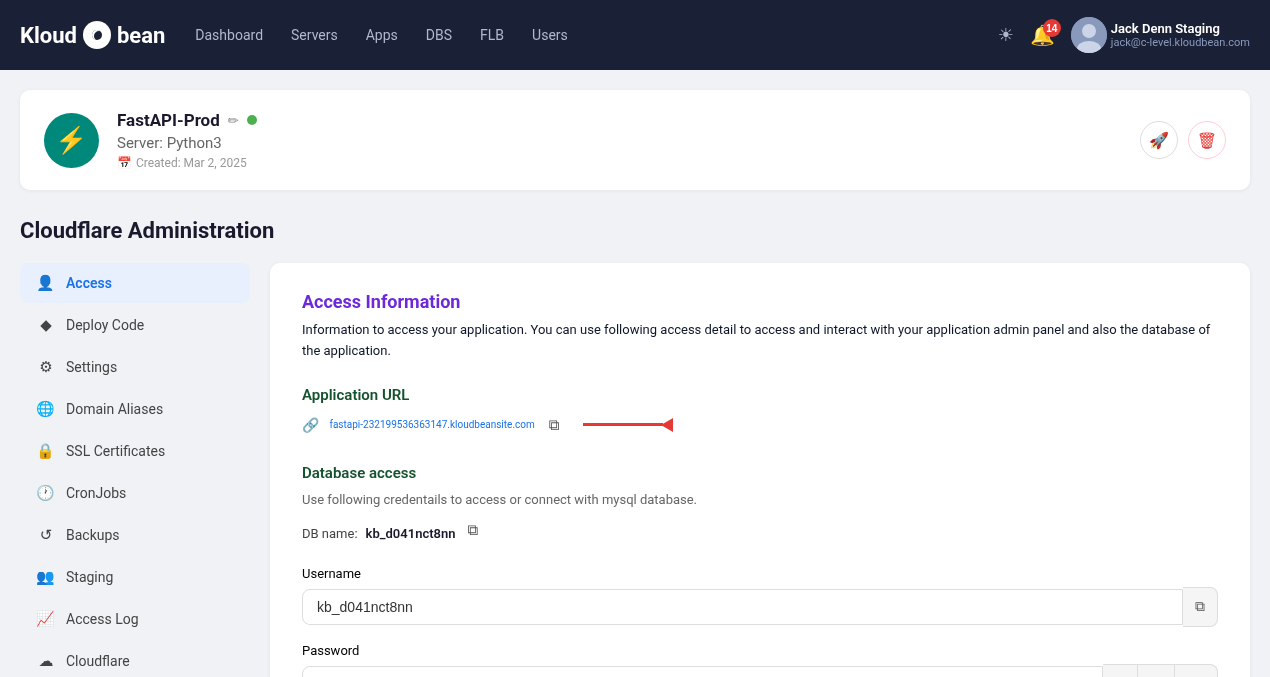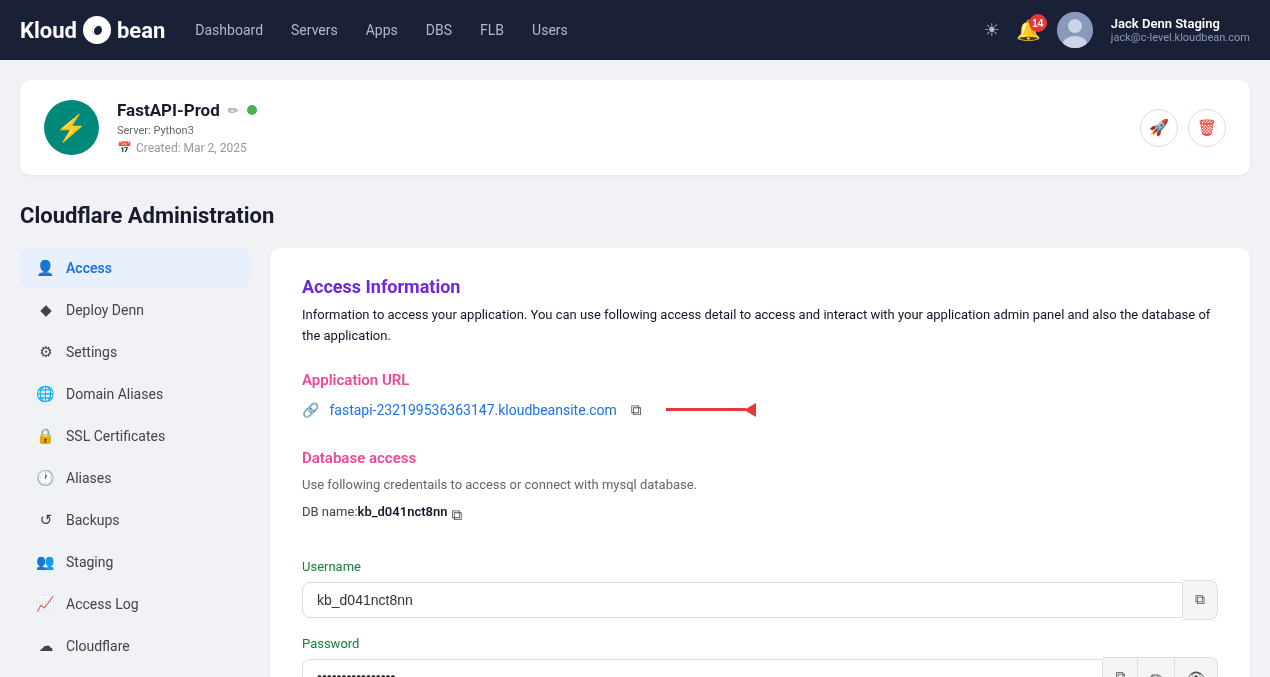--- a/index.html
+++ b/index.html
@@ -1,21 +1,21 @@
 <!DOCTYPE html>
 <html><head>
   <meta charset="utf-8">
   <style>
     * { box-sizing: border-box; margin: 0; padding: 0; }
     body { font-family: -apple-system, BlinkMacSystemFont, 'Segoe UI', Roboto, sans-serif; background: #f0f2f5; min-height: 677px; }
 
     
     .navbar {
       background: #1a2035;
-      height: 60px;
+      height: 70px;
       display: flex;
       align-items: center;
       padding: 0 20px;
       gap: 20px;
     }
     .logo {
       display: flex;
       align-items: center;
       gap: 4px;
       color: white;
@@ -92,21 +92,21 @@
       width: 18px; height: 18px;
       border-radius: 50%;
       display: flex;
       align-items: center;
       justify-content: center;
       font-weight: bold;
     }
     .avatar-section {
       display: flex;
       align-items: center;
-      gap: 18px;
+      gap: 4px;
       cursor: pointer;
     }
     .avatar {
       width: 36px; height: 36px;
       border-radius: 50%;
       background: #8899bb;
       overflow: hidden;
       display: flex; align-items: center; justify-content: center;
       font-size: 14px; color: white;
     }
@@ -152,21 +152,21 @@
       font-size: 17px;
       font-weight: 700;
       color: #1a1a2e;
     }
     .edit-icon { color: #888; font-size: 13px; cursor: pointer; }
     .status-dot {
       width: 10px; height: 10px;
       background: #4caf50;
       border-radius: 50%;
     }
-    .app-server { font-size: 11px; color: #666; margin-bottom: 4px; }
+    .app-server { font-size: 15px; color: #666; margin-bottom: 4px; }
     .app-created { font-size: 12px; color: #999; display: flex; align-items: center; gap: 4px; }
     .app-actions { display: flex; gap: 10px; }
     .action-btn {
       width: 38px; height: 38px;
       border-radius: 50%;
       border: 1.5px solid #ddd;
       background: white;
       display: flex; align-items: center; justify-content: center;
       cursor: pointer;
       font-size: 16px;
@@ -233,34 +233,34 @@
     .section-desc {
       font-size: 13px;
       color: #0f172a;
       margin-bottom: 24px;
       line-height: 1.6;
     }
 
     .subsection-title {
       font-size: 15px;
       font-weight: 600;
-      color: #ec4899;
+      color: #14532d;
       margin-bottom: 10px;
     }
 
     .url-row {
       display: flex;
       align-items: center;
       gap: 10px;
       margin-bottom: 28px;
       position: relative;
     }
     .app-url-link {
       color: #1a73e8;
-      font-size: 14px;
+      font-size: 10px;
       text-decoration: none;
       display: flex;
       align-items: center;
       gap: 4px;
     }
     .copy-icon-btn {
       background: none;
       border: none;
       cursor: pointer;
       color: #555;
@@ -284,25 +284,25 @@
       width: 0;
       height: 0;
       border-top: 7px solid transparent;
       border-bottom: 7px solid transparent;
       border-right: 12px solid #e53935;
       margin-left: -2px;
     }
 
     .db-access-section { margin-bottom: 24px; }
     .db-desc { font-size: 13px; color: #666; margin-bottom: 12px; }
-    .db-name-row { display: flex; align-items: flex-start; margin-bottom: 33px; font-size: 13px; color: #444; }
+    .db-name-row { display: flex; align-items: flex-end; gap: 8px; margin-bottom: 25px; font-size: 13px; color: #444; }
     .db-name-val { font-weight: 600; color: #1a1a2e; }
 
     .field-group { margin-bottom: 16px; }
-    .field-label { font-size: 13px; color: #15803d; margin-bottom: 6px; }
+    .field-label { font-size: 13px; color: #000000; margin-bottom: 6px; }
     .field-input-row { display: flex; align-items: center; gap: 0; }
     .field-input {
       flex: 1;
       border: 1.5px solid #ddd;
       border-radius: 8px 0 0 8px;
       padding: 9px 14px;
       font-size: 14px;
       color: #333;
       outline: none;
       background: white;
@@ -387,37 +387,37 @@
 
   <div class="admin-layout">
 
     <div class="sidebar">
       <div class="sidebar-item active">
         <span class="sidebar-icon">👤</span>
         <span>Access</span>
       </div>
       <div class="sidebar-item">
         <span class="sidebar-icon">◆</span>
-        <span>Deploy Denn</span>
+        <span>Deploy Code</span>
       </div>
       <div class="sidebar-item">
         <span class="sidebar-icon">⚙</span>
         <span>Settings</span>
       </div>
       <div class="sidebar-item">
         <span class="sidebar-icon">🌐</span>
         <span>Domain Aliases</span>
       </div>
       <div class="sidebar-item">
         <span class="sidebar-icon">🔒</span>
         <span>SSL Certificates</span>
       </div>
       <div class="sidebar-item">
         <span class="sidebar-icon">🕐</span>
-        <span>Aliases</span>
+        <span>CronJobs</span>
       </div>
       <div class="sidebar-item">
         <span class="sidebar-icon">↺</span>
         <span>Backups</span>
       </div>
       <div class="sidebar-item">
         <span class="sidebar-icon">👥</span>
         <span>Staging</span>
       </div>
       <div class="sidebar-item">

